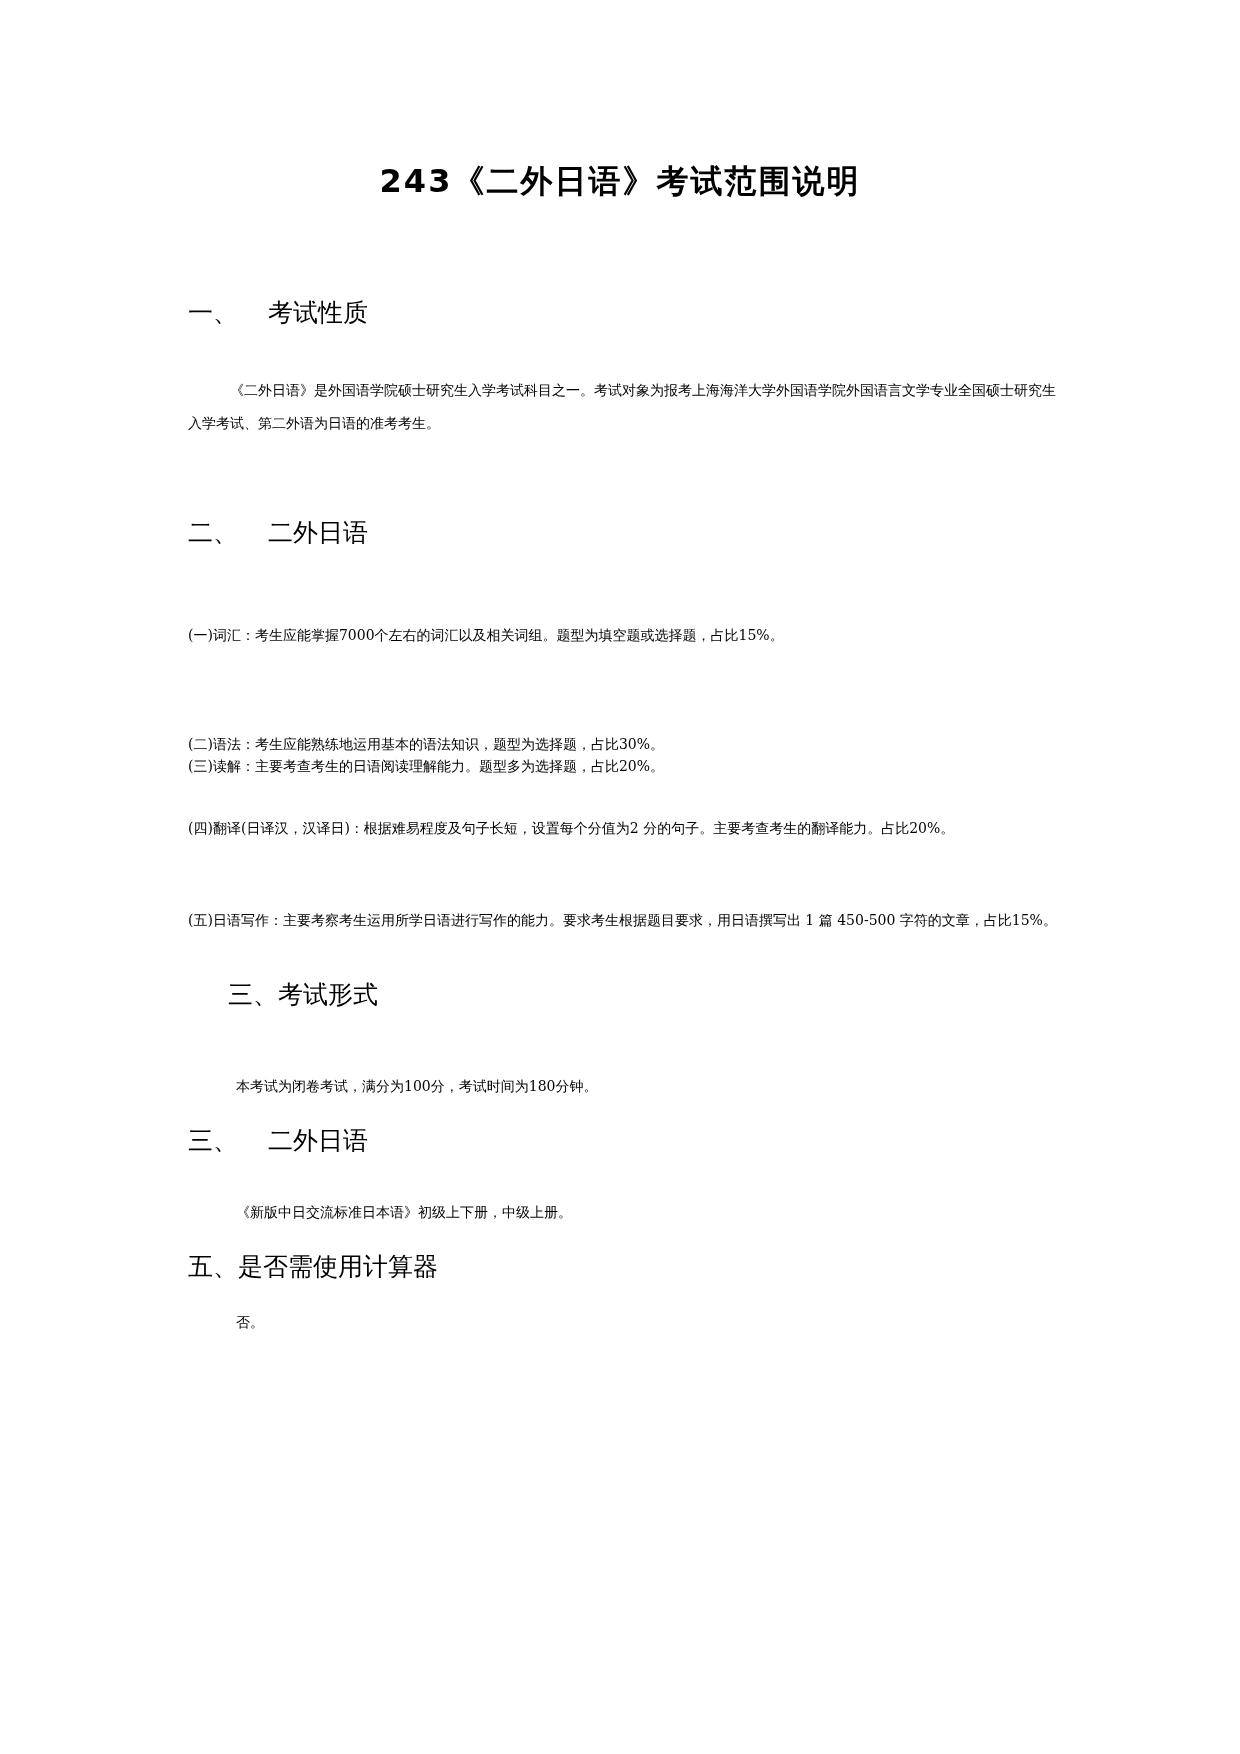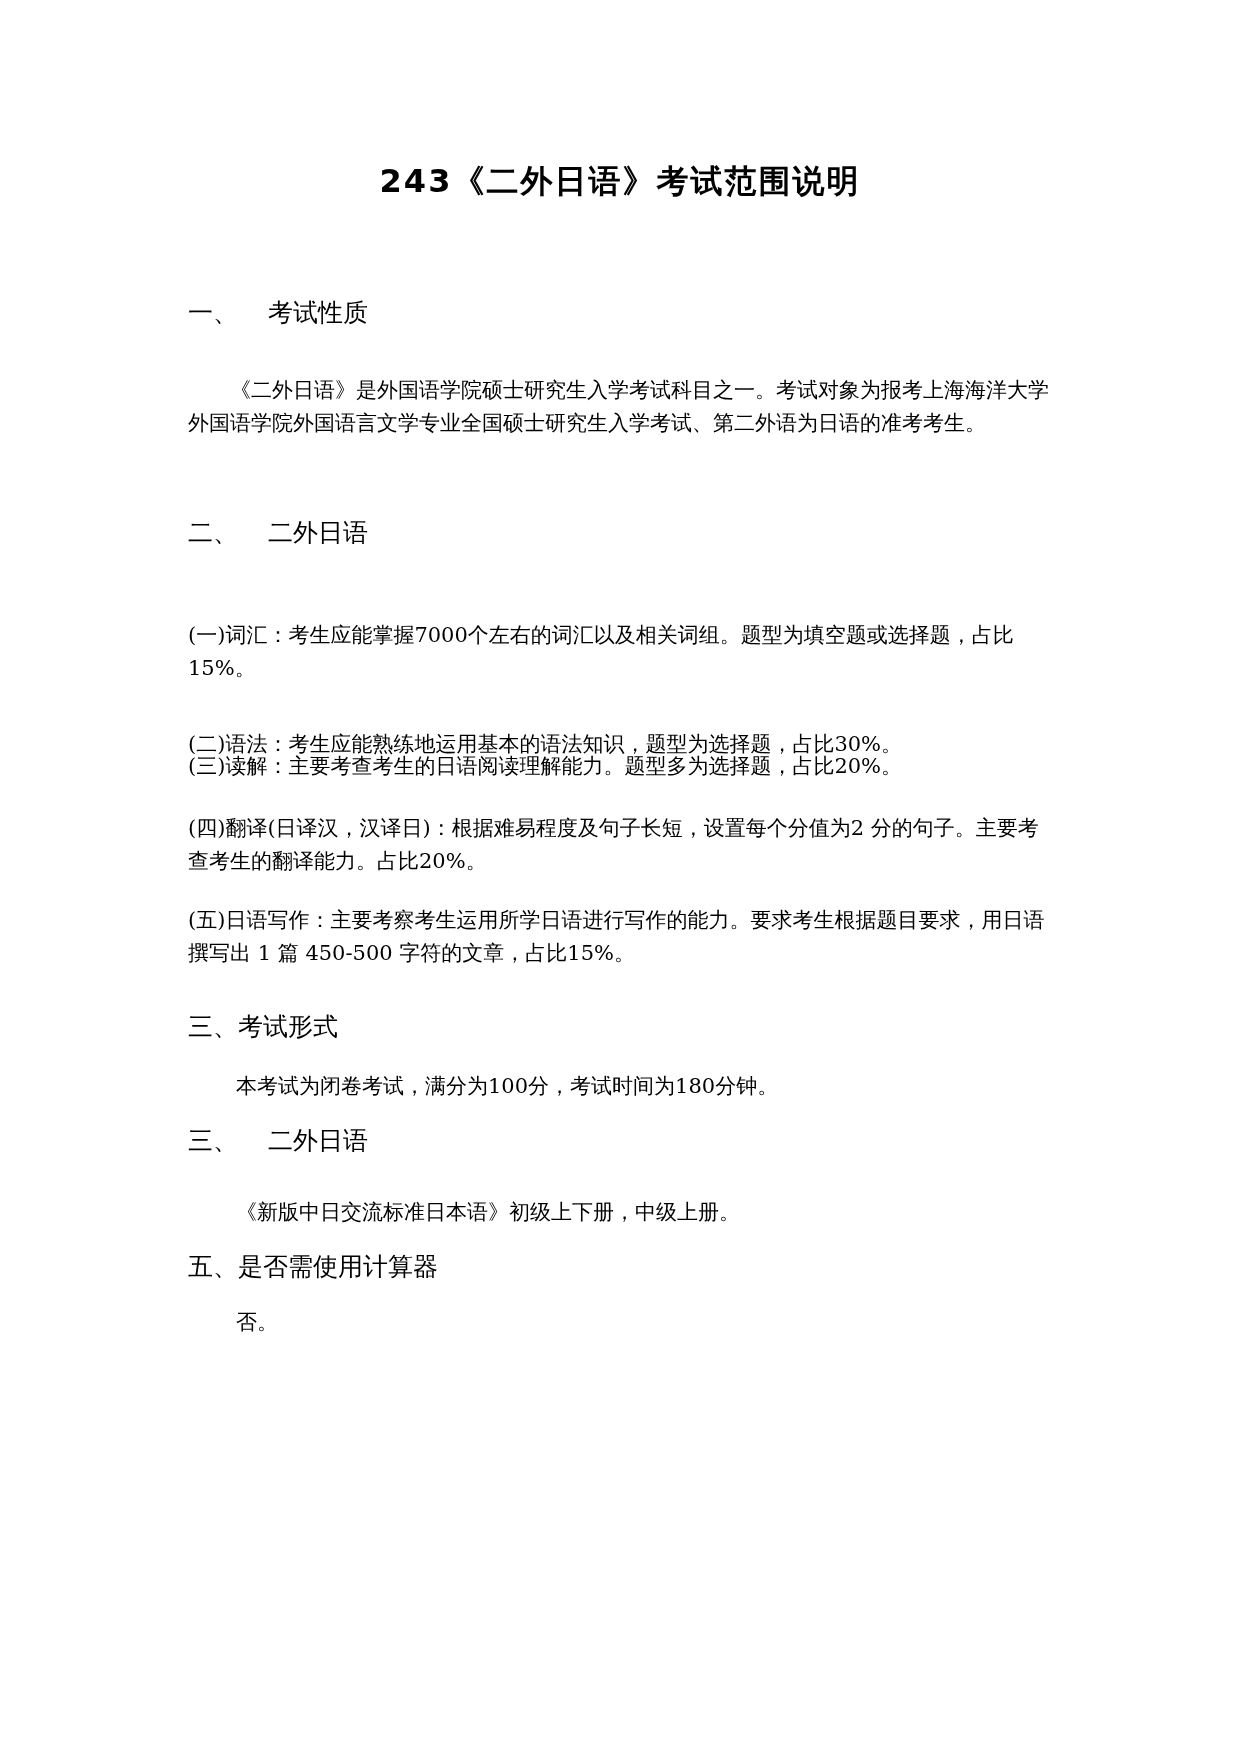--- a/index.html
+++ b/index.html
@@ -14,21 +14,21 @@
       font-size: 32px; font-weight: bold; letter-spacing: 2px;
       font-family: "DejaVu Sans", sans-serif;
     }
     .h {
       left: 188px; font-size: 25px; font-weight: normal;
       font-family: "DejaVu Sans", sans-serif;
     }
     .h .num { display: inline-block; }
     .h .gap { display: inline-block; width: 30px; }
     .p {
-      left: 188px; width: 870px; font-size: 21px; line-height: 33px;
+      left: 188px; width: 870px; font-size: 14px; line-height: 33px;
     }
     .indent { text-indent: 42px; }
     .ind2 { left: 236px; }
   </style>
 </head>
 <body>
 
 <div class="abs title">243《二外日语》考试范围说明</div>
 
 <div class="abs h" style="top:296px;">
@@ -38,21 +38,21 @@
 
 <div class="abs h" style="top:516px;">
   <span class="num">二、</span><span class="gap"></span><span>二外日语</span>
 </div>
 <div class="abs p" style="top:596px;margin-top:23px;">(一)词汇：考生应能掌握7000个左右的词汇以及相关词组。题型为填空题或选择题，占比15%。</div>
 <div class="abs p" style="top:728px;">(二)语法：考生应能熟练地运用基本的语法知识，题型为选择题，占比30%。</div>
 <div class="abs p" style="top:750px;">(三)读解：主要考查考生的日语阅读理解能力。题型多为选择题，占比20%。</div>
 <div class="abs p" style="top:812px;">(四)翻译(日译汉，汉译日)：根据难易程度及句子长短，设置每个分值为2 分的句子。主要考查考生的翻译能力。占比20%。</div>
 <div class="abs p" style="top:904px;">(五)日语写作：主要考察考生运用所学日语进行写作的能力。要求考生根据题目要求，用日语撰写出 1 篇 450-500 字符的文章，占比15%。</div>
 
-<div class="abs h" style="top:1010px;">
+<div class="abs h" style="top:978px;margin-left:40px;">
   <span class="num">三、</span><span>考试形式</span>
 </div>
 <div class="abs p ind2" style="top:1070px;">本考试为闭卷考试，满分为100分，考试时间为180分钟。</div>
 
 <div class="abs h" style="top:1124px;">
   <span class="num">三、</span><span class="gap"></span><span>二外日语</span>
 </div>
 <div class="abs p ind2" style="top:1196px;">《新版中日交流标准日本语》初级上下册，中级上册。</div>
 
 <div class="abs h" style="top:1250px;">

